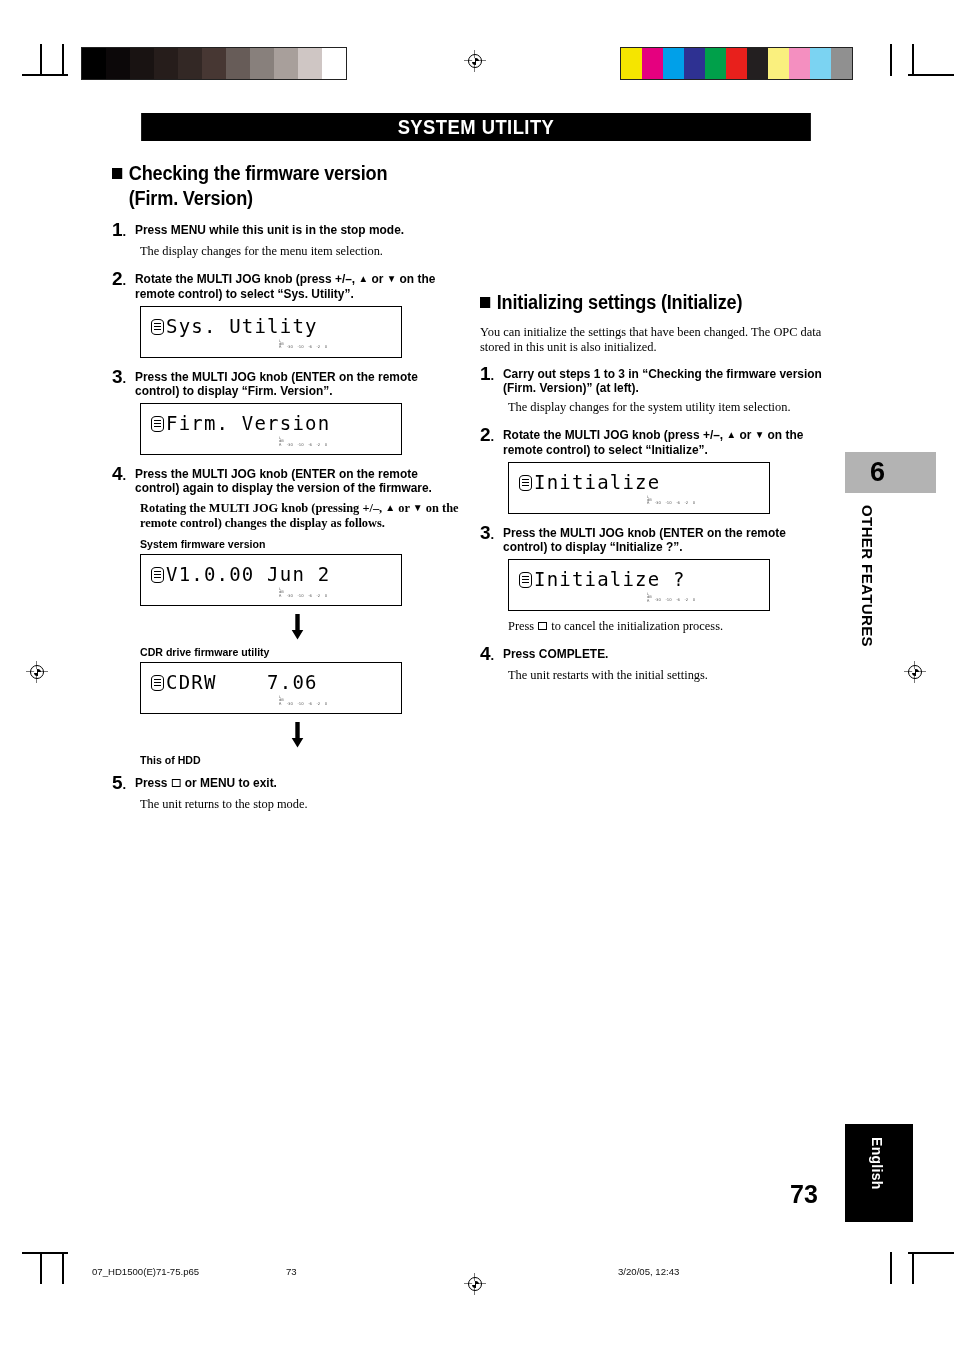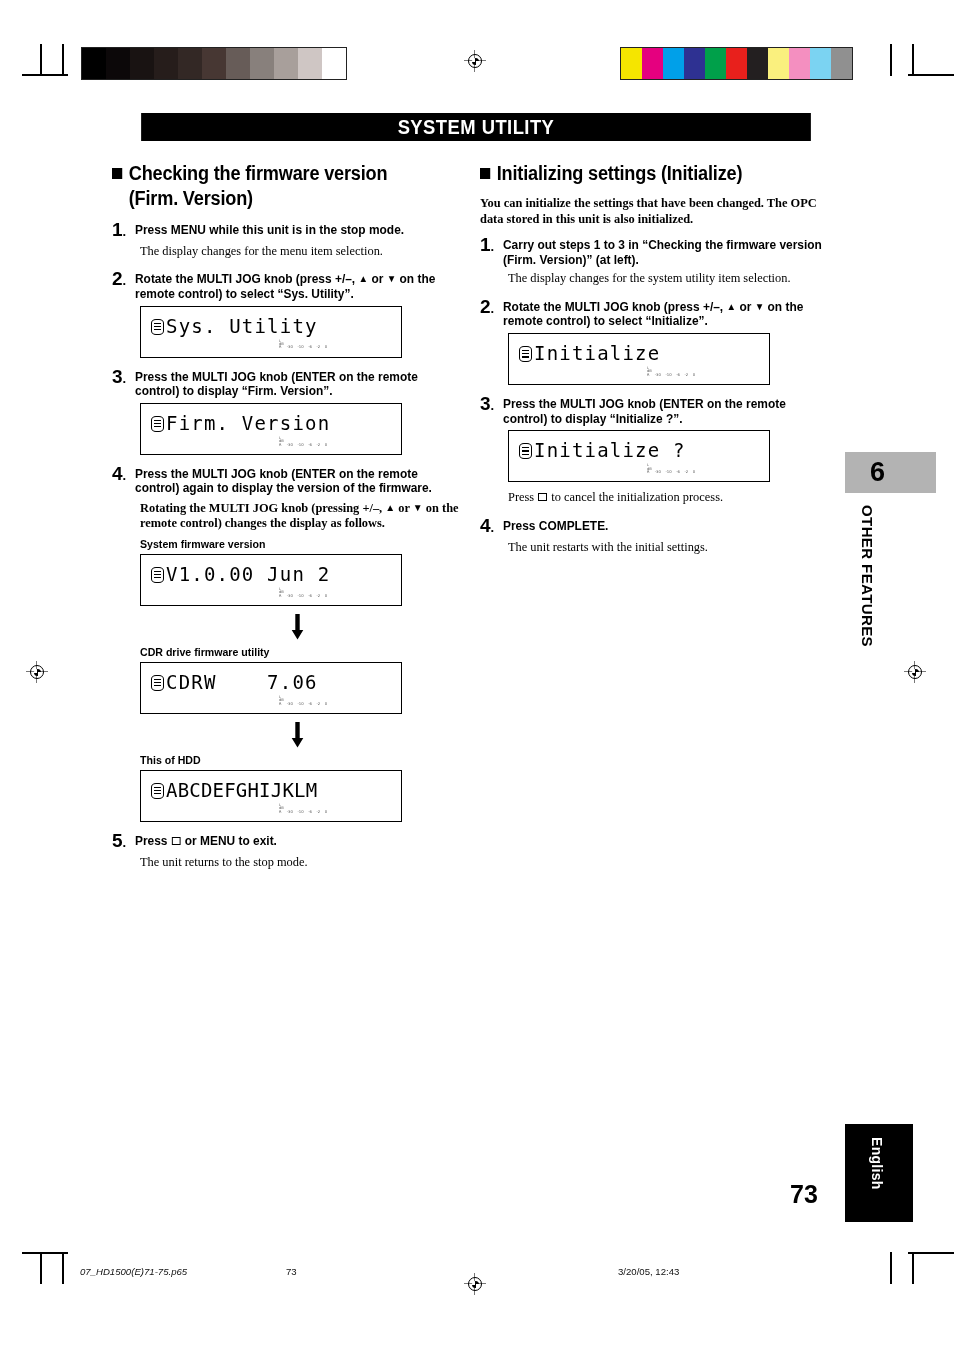--- a/index.html
+++ b/index.html
@@ -52,21 +52,21 @@
     background:#000; color:#fff;
     height:28px; line-height:28px;
     text-align:center;
     font-family:"Liberation Sans", sans-serif;
     font-weight:bold;
     font-size:20px;
     letter-spacing:0.5px;
     transform: scaleX(0.92);
     transform-origin: center;
   }
-  .cols { display:flex; margin-top:20px; }
+  .cols { display:flex; margin-top:20px;align-items:center; }
   .col { width:360px; }
   .col.right { margin-left:8px; }
 
   h2.sec {
     font-family:"Liberation Sans", sans-serif;
     font-weight:bold;
     font-size:19.5px;
     line-height:25px;
     margin:0 0 10px 0;
     letter-spacing:-0.2px;
@@ -81,21 +81,21 @@
     vertical-align:1px;
   }
   h2.sec .l2 { display:block; }
 
   p.body {
     font-family:"Liberation Serif", serif;
     font-size:12.4px;
     line-height:15.6px;
     margin:0 0 12px 0;
   }
-  p.body.tight { margin-bottom: 9px; font-weight: bold; }
+  p.body.tight { margin-bottom: 9px; }
 
   .step {
     display:flex;
     margin: 0 0 4px 0;
   }
   .step .num {
     font-family:"Liberation Sans", sans-serif;
     font-weight:bold;
     font-size:19px;
     line-height:17px;
@@ -240,21 +240,21 @@
   }
 
   
   .footer {
     position:absolute;
     left:0; top:1266px; width:954px;
     font-family:"Liberation Sans", sans-serif;
     font-size:9.6px;
     color:#111;
   }
-  .footer .f-file { position:absolute; left:80px;font-style:italic; }
+  .footer .f-file { position:absolute; left:92px; }
   .footer .f-page { position:absolute; left:286px; }
   .footer .f-date { position:absolute; left:618px; }
 </style>
 </head>
 <body>
 
 <div class="cropmark" style="left:40px; top:44px; width:1.6px; height:32px;"></div>
 <div class="cropmark" style="left:22px; top:74px; width:46px; height:1.6px;"></div>
 <div class="cropmark" style="left:62px; top:44px; width:1.6px; height:32px;"></div>
 
@@ -462,125 +462,103 @@
           </div>
       </div>
 
       <div class="arrow-down">
         <svg width="13" height="26" viewBox="0 0 13 26" aria-hidden="true">
           <path d="M4.3 0 h4.4 v16 h3.6 L6.5 25.5 L0.7 16 h3.6 z" fill="#000"></path>
         </svg>
       </div>
 
       <div class="caption">This of HDD</div>
+
+      <div class="step" style="margin-top:8px;">
+        <div class="num"><span>5</span><span class="dot">.</span></div>
+        <div class="txt">
+          <span>Press </span><span class="sq"></span><span> or MENU to exit.</span>
+        </div>
+      </div>
+      <div class="sub">The unit returns to the stop mode.</div>
+
+    </div>
+
+    <div class="col right">
+
+      <h2 class="sec">
+        <span class="bullet"></span><span>Initializing settings (Initialize)</span>
+      </h2>
+
+      <p class="body tight">You can initialize the settings that have been changed. The OPC data stored in this unit is also initialized.</p>
+
+      <div class="step">
+        <div class="num"><span>1</span><span class="dot">.</span></div>
+        <div class="txt">Carry out steps 1 to 3 in “Checking the firmware version (Firm. Version)” (at left).</div>
+      </div>
+      <div class="sub">The display changes for the system utility item selection.</div>
+
+      <div class="step">
+        <div class="num"><span>2</span><span class="dot">.</span></div>
+        <div class="txt">
+          <span>Rotate the MULTI JOG knob (press +/–, </span><span class="tri">▲</span><span> or </span><span class="tri">▼</span><span> on the remote control) to select “Initialize”.</span>
+        </div>
+      </div>
+
       <div class="lcd">
         <div class="lcd-icon">
             <i></i>
             <i></i>
             <i></i>
           </div>
-        <div class="lcd-text" style="letter-spacing:0.2px;">ABCDEFGHIJKLM</div>
+        <div class="lcd-text">Initialize</div>
         <div class="lcd-meter lvlmeter">
             <div class="lr">
               <b>L</b>
               <b>dB</b>
               <b>R</b>
             </div>
             <div class="sc">
               <span>-30</span>
               <span>-10</span>
               <span>-6</span>
               <span>-2</span>
               <span>0</span>
             </div>
           </div>
       </div>
 
-      <div class="step" style="margin-top:8px;">
-        <div class="num"><span>5</span><span class="dot">.</span></div>
-        <div class="txt">
-          <span>Press </span><span class="sq"></span><span> or MENU to exit.</span>
-        </div>
-      </div>
-      <div class="sub">The unit returns to the stop mode.</div>
-
-    </div>
-
-    <div class="col right">
-
-      <h2 class="sec">
-        <span class="bullet"></span><span>Initializing settings (Initialize)</span>
-      </h2>
-
-      <p class="body tight">You can initialize the settings that have been changed. The OPC data stored in this unit is also initialized.</p>
-
-      <div class="step">
-        <div class="num"><span>1</span><span class="dot">.</span></div>
-        <div class="txt">Carry out steps 1 to 3 in “Checking the firmware version (Firm. Version)” (at left).</div>
-      </div>
-      <div class="sub">The display changes for the system utility item selection.</div>
-
-      <div class="step">
-        <div class="num"><span>2</span><span class="dot">.</span></div>
-        <div class="txt">
-          <span>Rotate the MULTI JOG knob (press +/–, </span><span class="tri">▲</span><span> or </span><span class="tri">▼</span><span> on the remote control) to select “Initialize”.</span>
-        </div>
+      <div class="step">
+        <div class="num"><span>3</span><span class="dot">.</span></div>
+        <div class="txt">Press the MULTI JOG knob (ENTER on the remote control) to display “Initialize ?”.</div>
       </div>
 
       <div class="lcd">
         <div class="lcd-icon">
             <i></i>
             <i></i>
             <i></i>
           </div>
-        <div class="lcd-text">Initialize</div>
+        <div class="lcd-text">Initialize ?</div>
         <div class="lcd-meter lvlmeter">
             <div class="lr">
               <b>L</b>
               <b>dB</b>
               <b>R</b>
             </div>
             <div class="sc">
               <span>-30</span>
               <span>-10</span>
               <span>-6</span>
               <span>-2</span>
               <span>0</span>
             </div>
           </div>
       </div>
 
-      <div class="step">
-        <div class="num"><span>3</span><span class="dot">.</span></div>
-        <div class="txt">Press the MULTI JOG knob (ENTER on the remote control) to display “Initialize ?”.</div>
-      </div>
-
-      <div class="lcd">
-        <div class="lcd-icon">
-            <i></i>
-            <i></i>
-            <i></i>
-          </div>
-        <div class="lcd-text">Initialize ?</div>
-        <div class="lcd-meter lvlmeter">
-            <div class="lr">
-              <b>L</b>
-              <b>dB</b>
-              <b>R</b>
-            </div>
-            <div class="sc">
-              <span>-30</span>
-              <span>-10</span>
-              <span>-6</span>
-              <span>-2</span>
-              <span>0</span>
-            </div>
-          </div>
-      </div>
-
       <div class="sub" style="margin-top:-2px;">
         <span>Press </span><span class="sq"></span><span> to cancel the initialization process.</span>
       </div>
 
       <div class="step">
         <div class="num"><span>4</span><span class="dot">.</span></div>
         <div class="txt">Press COMPLETE.</div>
       </div>
       <div class="sub">The unit restarts with the initial settings.</div>
 

